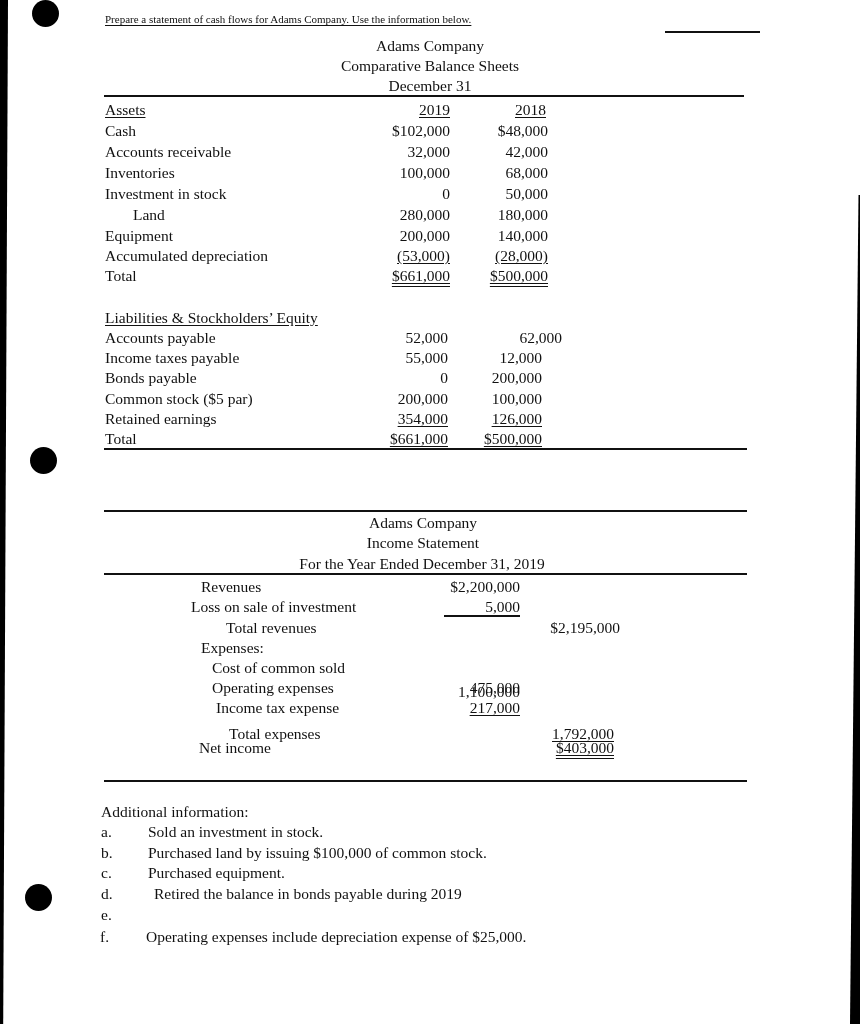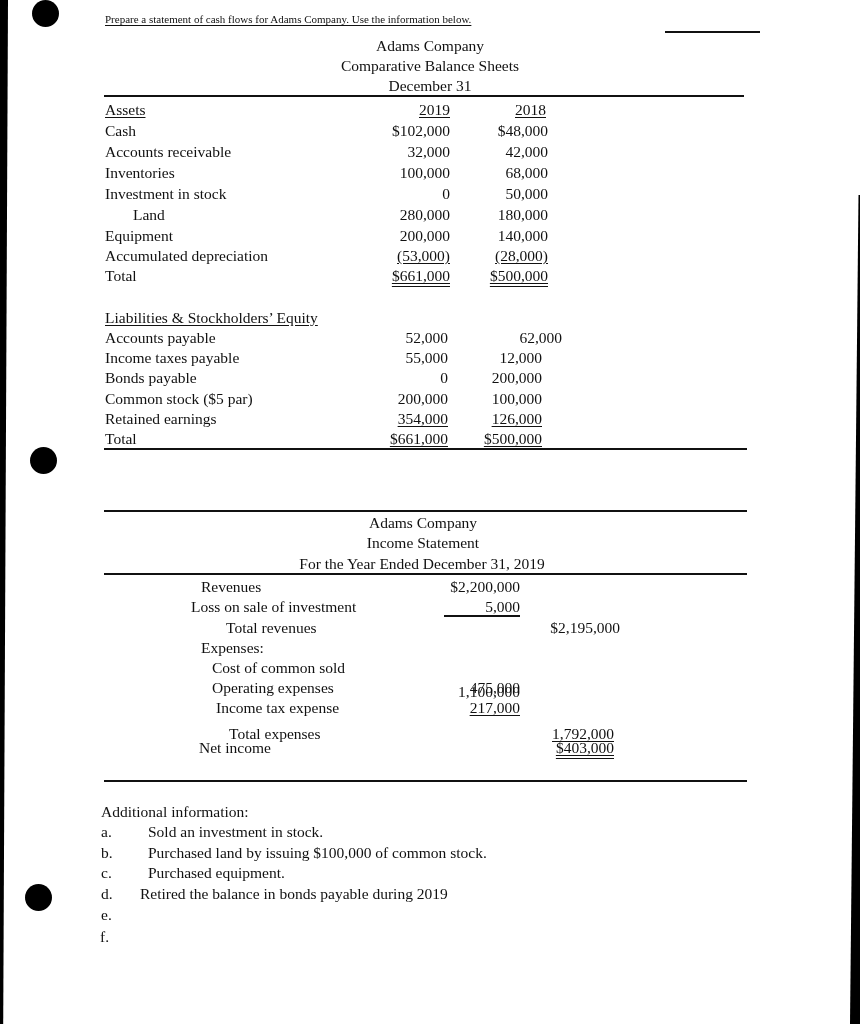--- a/index.html
+++ b/index.html
@@ -187,21 +187,22 @@
   <div class="row" style="top:844px;">
     <span style="left:101px;">b.</span>
     <span style="left:148px;">Purchased land by issuing $100,000 of common stock.</span>
   </div>
   <div class="row" style="top:864px;">
     <span style="left:101px;">c.</span>
     <span style="left:148px;">Purchased equipment.</span>
   </div>
   <div class="row" style="top:885px;">
     <span style="left:101px;">d.</span>
-    <span style="left:140px;">Retired the balance in bonds payable during 2019</span>
+    <span style="left:154px;">Retired the balance in bonds payable during 2019</span>
   </div>
   <div class="row" style="top:906px;">
     <span style="left:101px;">e.</span>
   </div>
   <div class="row" style="top:928px;">
     <span style="left:100px;">f.</span>
+    <span style="left:146px;">Operating expenses include depreciation expense of $25,000.</span>
   </div>
 </div>
 
 </body></html>

